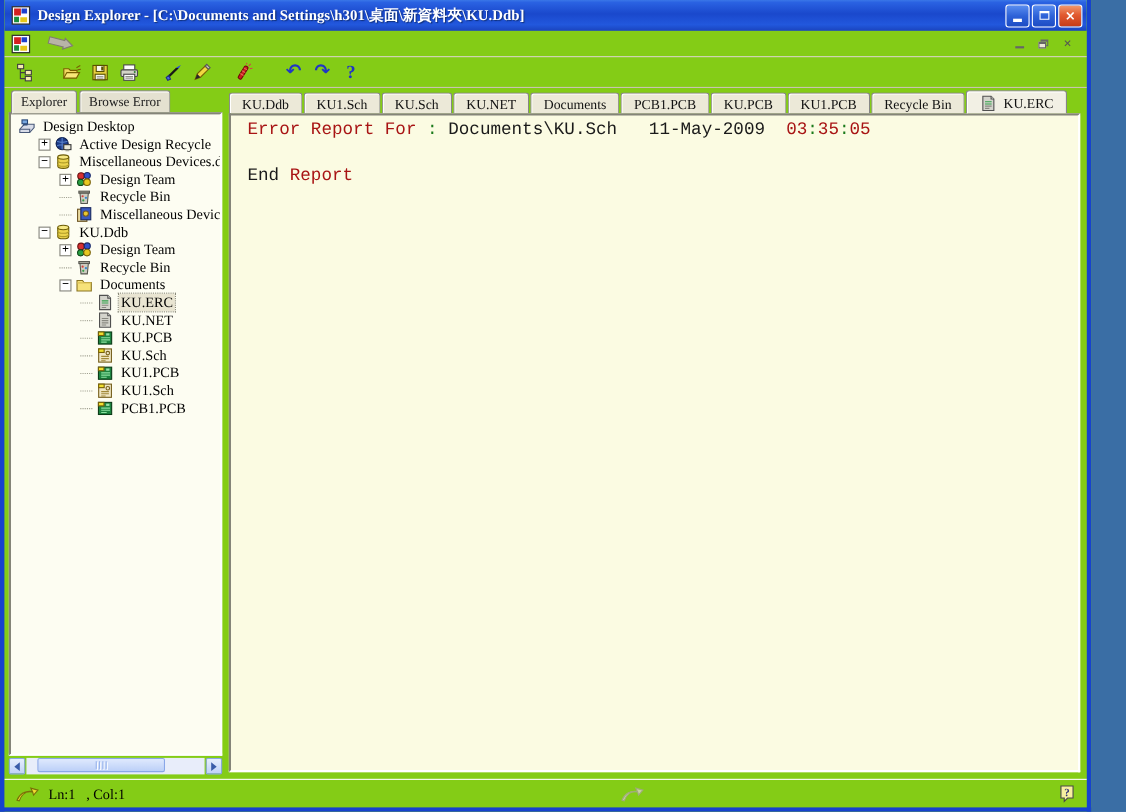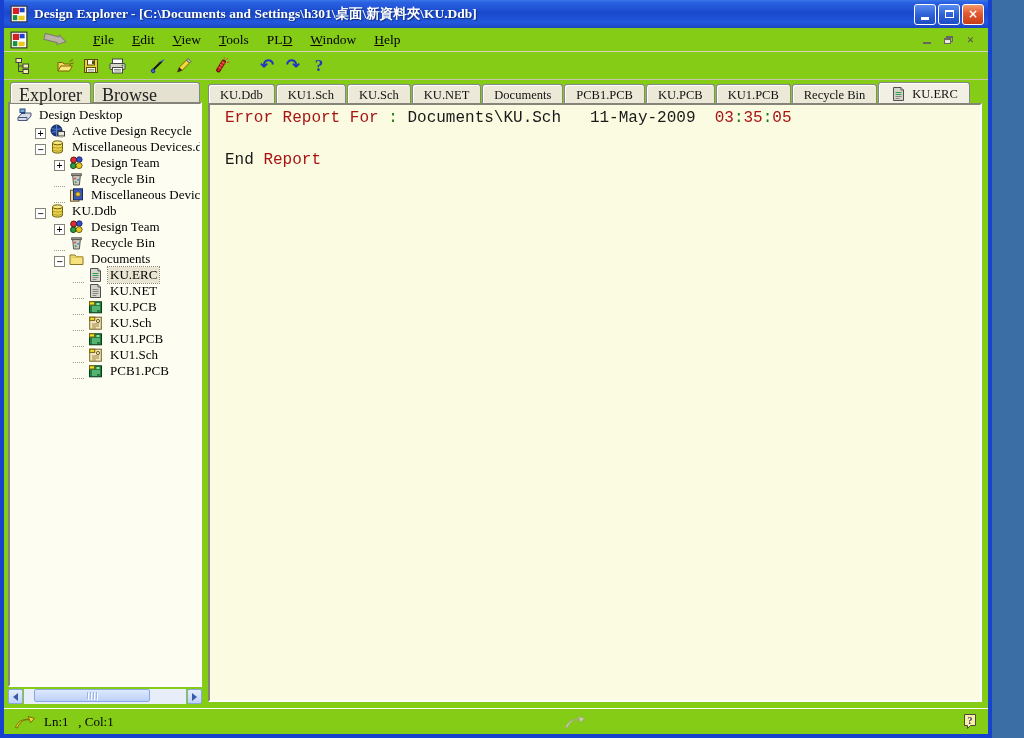--- a/index.html
+++ b/index.html
@@ -46,28 +46,28 @@
   
   .toolbar{height:28px;display:flex;align-items:center;padding-left:6px;border-bottom:1px solid #c8c4b0;}
   .tb{width:26px;height:24px;display:flex;align-items:center;justify-content:center;border:1px solid transparent;}
   .gap1{margin-left:16px;} .gap2{margin-left:14px;} .gap3{margin-left:12px;} .gap4{margin-left:20px;}
   .glyph{font-family:"DejaVu Sans",sans-serif;font-weight:bold;color:#2036c4;font-size:17px;line-height:1;}
   .qglyph{font-family:"Liberation Serif",serif;font-weight:bold;color:#2036c4;font-size:17px;line-height:1;}
   
   .main{display:flex;height:628px;}
   .left-panel{width:200px;padding:2px 2px 0 4px;display:flex;flex-direction:column;}
   .ptabs{display:flex;height:20px;margin-left:2px;}
-  .ptab{font-size:18px;padding:2px 8px 0 8px;border:1px solid #868686;border-bottom:none;
+  .ptab{font-size:12px;padding:2px 8px 0 8px;border:1px solid #868686;border-bottom:none;
         border-radius:3px 3px 0 0;background:#e4e1d0;box-shadow:inset 1px 1px 0 #fff;margin-right:2px;color:#222;}
   .ptab.active{background:#ece9d8;height:21px;position:relative;z-index:2;}
   .treebox{
     flex:1;background:#fdfdf2;border:2px solid;border-color:#848478 #fff #fff #848478;
     overflow:hidden;padding:3px 0 0 2px;position:relative;z-index:1;
   }
-  .trow{display:flex;align-items:flex-end;height:16px;font-size:13px;white-space:nowrap;color:#000;}
+  .trow{display:flex;align-items:center;height:16px;font-size:13px;white-space:nowrap;color:#000;}
   .expbox{width:11px;height:11px;border:1px solid #848478;background:#fff;display:flex;align-items:center;justify-content:center;
           font-size:10px;line-height:1;font-family:"DejaVu Sans Mono",monospace;margin-right:3px;flex:none;}
   .stub{width:11px;height:1px;border-bottom:1px dotted #a0a090;margin-right:3px;flex:none;}
   .tico{width:17px;height:16px;margin-right:4px;flex:none;display:flex;align-items:center;justify-content:center;}
   .tico svg{display:block;}
   .tlabel{padding:0 2px;}
   .tlabel.sel{background:#e9e5d2;outline:1px dotted #8a8a7a;}
   .hscroll{height:15px;margin:2px 0 4px 0;display:flex;}
   .sarrow{width:15px;height:15px;border:1px solid #89a7e8;border-radius:2px;
           background:linear-gradient(180deg,#e6eefc,#c0d2f8);display:flex;align-items:center;justify-content:center;}
@@ -133,29 +133,20 @@
           <path d="M8.5 2.5H13v4H8.5z" fill="#2040cc"></path>
           <path d="M2.5 9h4v4.5h-4z" fill="#18903c"></path>
           <path d="M7.5 9.5H13v4H7.5z" fill="#e8c818"></path>
         </svg>
       </span>
     <span class="ic docarrow" id="doc-arrow">
         <svg width="26" height="16" viewBox="0 0 26 16">
           <path d="M2 4l14 0 0 -2 8 5 -8 5 0 -2 -14 0z" fill="#b8b4a8" stroke="#807c70" transform="rotate(14 13 8)"></path>
         </svg>
       </span>
-    <span id="menu-items" style="display:flex;">
-        <span class="menu-item"><u>F</u>ile</span>
-        <span class="menu-item"><u>E</u>dit</span>
-        <span class="menu-item"><u>V</u>iew</span>
-        <span class="menu-item"><u>T</u>ools</span>
-        <span class="menu-item">PL<u>D</u></span>
-        <span class="menu-item"><u>W</u>indow</span>
-        <span class="menu-item"><u>H</u>elp</span>
-      </span>
     <span class="mdi-ctrls">
       <span class="mdi-btn">
           <span class="b"></span>
         </span>
       <span class="mdi-btn">
           <span class="r1">
             <i class="back"></i>
             <i class="front"></i>
           </span>
         </span>

